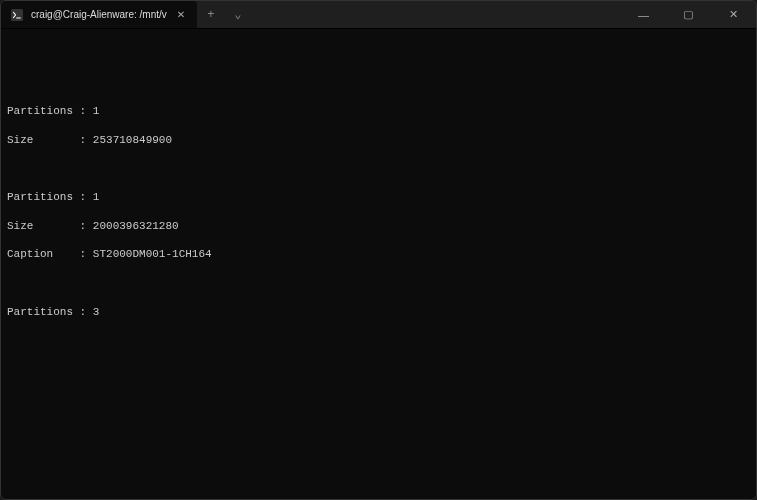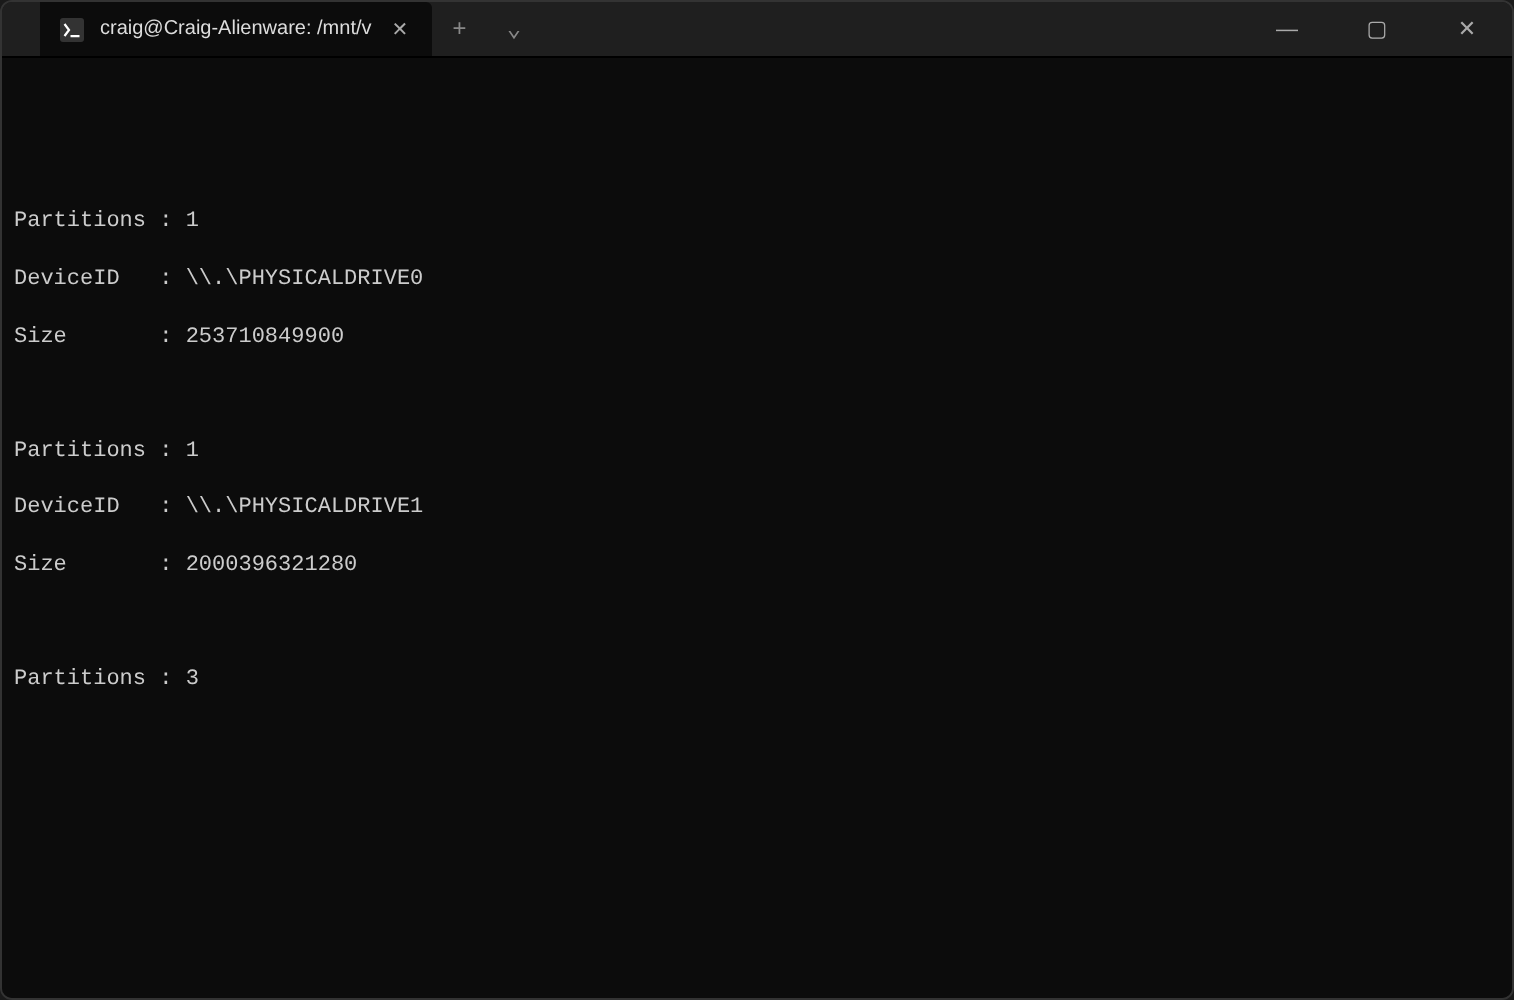--- a/index.html
+++ b/index.html
@@ -32,21 +32,20 @@
     color: #ddd;
     height: 100%;
     display: flex;
     align-items: center;
     padding: 0 10px;
     gap: 8px;
     font-size: 10px;
     font-family: 'Segoe UI', sans-serif;
     min-width: 160px;
     border-top-right-radius: 3px;
-    margin-left: 19px;
   }
   .tab-icon {
     width: 12px; height: 12px;
     display: inline-flex; align-items: center; justify-content: center;
   }
   .tab-close { font-size: 10px; color: #aaa; cursor: pointer; padding: 2px; }
   .newtab, .tabmenu {
     color: #888; padding: 0 10px; font-size: 12px; cursor: pointer;
   }
   .winbtns {
@@ -99,26 +98,25 @@
     <div class="winbtn">—</div>
     <div class="winbtn">▢</div>
     <div class="winbtn">✕</div>
   </div>
 </div>
 
 <div class="terminal">
 <div class="line">&nbsp;</div>
 <div class="line">&nbsp;</div>
 <div class="line">Partitions : <span>1</span></div>
-<div class="line">DeviceID   : <span>\\.\PHYSICALDRIVE0</span></div>
 <div class="line">Size       : <span>253710849900</span></div>
 <div class="line">&nbsp;</div>
 <div class="line">Partitions : <span>1</span></div>
-<div class="line">DeviceID   : <span>\\.\PHYSICALDRIVE1</span></div>
 <div class="line">Size       : <span>2000396321280</span></div>
+<div class="line">Caption    : <span>ST2000DM001-1CH164</span></div>
 <div class="line">&nbsp;</div>
 <div class="line">Partitions : <span>3</span></div>
 
 
 
 
 
 
 
 

